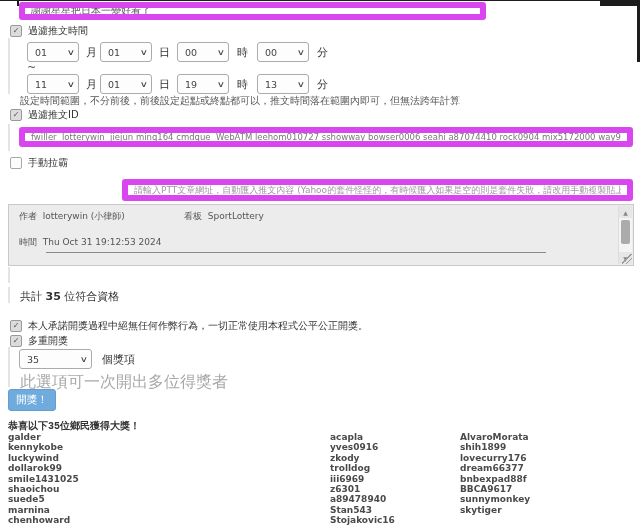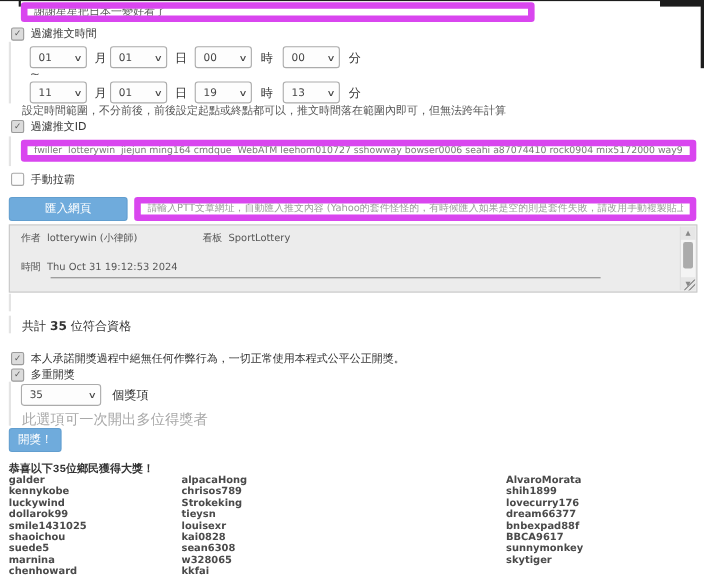--- a/index.html
+++ b/index.html
@@ -36,21 +36,21 @@
   .aline{position:absolute;left:10px;white-space:nowrap;}
   .asep{position:absolute;left:37px;top:47px;width:500px;border-top:1px solid #8a8a8a;}
   .sbar{position:absolute;right:1px;top:1px;width:13px;height:58px;background:#f4f4f4;border-left:1px solid #ddd;}
   .sarrow{position:absolute;left:0;width:13px;height:12px;background:#e6e6e6;color:#888;
           font-size:6px;display:flex;align-items:center;justify-content:center;}
   .sthumb{position:absolute;left:2px;top:14px;width:9px;height:24px;background:#ababab;border-radius:2px;}
   .grip{position:absolute;right:1px;bottom:1px;width:10px;height:10px;
         background:linear-gradient(135deg,transparent 45%,#999 45%,#999 52%,transparent 52%,transparent 68%,#999 68%,#999 75%,transparent 75%);}
   .totline{position:absolute;font-size:11px;color:#333;white-space:nowrap;}
   .totline b{font-weight:bold;}
-  .note{position:absolute;font-size:13px;color:#a9a9a9;white-space:nowrap;}
+  .note{position:absolute;font-size:16px;color:#a9a9a9;white-space:nowrap;}
   .congrats{position:absolute;left:8px;top:419px;font-size:10px;font-weight:bold;color:#333;white-space:nowrap;font-family:Liberation Mono, monospace;}
   .wincol{position:absolute;top:432px;font-size:9px;font-weight:bold;color:#4a4a4a;}
   .wincol .winner{line-height:10.4px;white-space:nowrap;}
 </style>
 </head>
 <body>
 
 <div class="screen">
 
   <div class="abs art" style="left:0;top:0;width:640px;height:1px;"></div>
@@ -123,23 +123,20 @@
   </div>
 
   <div class="vrule" style="left:8px;top:124px;height:27px;"></div>
   <input class="tin" style="left: 19px; top: 127px; width: 614px; height: 20px; font-size: 8.5px; color: rgb(119, 119, 119);" value="fwiller  lotterywin  jiejun ming164 cmdque  WebATM leehom010727 sshowway bowser0006 seahi a87074410 rock0904 mix5172000 way951753 YAOYAOO kirarachinn barry">
 
   <div class="cbrow" style="left:10px;top:156px;">
     <span class="cb"></span>
     <span class="cblabel">手動拉霸</span>
   </div>
 
-  <div class="btn" style="left:8px;top:179px;width:108px;height:22px;">
-    <span>匯入網頁</span>
-  </div>
   <input class="tin" style="left: 122px; top: 179px; width: 511px; height: 22px; font-size: 9px;" placeholder="請輸入PTT文章網址，自動匯入推文內容 (Yahoo的套件怪怪的，有時候匯入如果是空的則是套件失敗，請改用手動複製貼上，感謝orz)">
 
   <div class="article">
     <div class="aline" style="top:5px;">
       <span>作者</span>&nbsp;
       <span>lotterywin (小律師)</span>
     </div>
     <div class="aline" style="left:175px;top:5px;">
       <span>看板</span>&nbsp;
       <span>SportLottery</span>
@@ -196,30 +193,30 @@
       <div class="winner">galder</div>
       <div class="winner">kennykobe</div>
       <div class="winner">luckywind</div>
       <div class="winner">dollarok99</div>
       <div class="winner">smile1431025</div>
       <div class="winner">shaoichou</div>
       <div class="winner">suede5</div>
       <div class="winner">marnina</div>
       <div class="winner">chenhoward</div>
     </div>
-  <div class="wincol" style="left:165px;">
-      <div class="winner">alpacaHong</div>
-      <div class="winner">chrisos789</div>
-      <div class="winner">Strokeking</div>
-      <div class="winner">tieysn</div>
-      <div class="winner">louisexr</div>
-      <div class="winner">kai0828</div>
-      <div class="winner">sean6308</div>
-      <div class="winner">w328065</div>
-      <div class="winner">kkfai</div>
+  <div class="wincol" style="left:330px;">
+      <div class="winner">acapla</div>
+      <div class="winner">yves0916</div>
+      <div class="winner">zkody</div>
+      <div class="winner">trolldog</div>
+      <div class="winner">iii6969</div>
+      <div class="winner">z6301</div>
+      <div class="winner">a89478940</div>
+      <div class="winner">Stan543</div>
+      <div class="winner">Stojakovic16</div>
     </div>
   <div class="wincol" style="left:460px;">
       <div class="winner">AlvaroMorata</div>
       <div class="winner">shih1899</div>
       <div class="winner">lovecurry176</div>
       <div class="winner">dream66377</div>
       <div class="winner">bnbexpad88f</div>
       <div class="winner">BBCA9617</div>
       <div class="winner">sunnymonkey</div>
       <div class="winner">skytiger</div>

